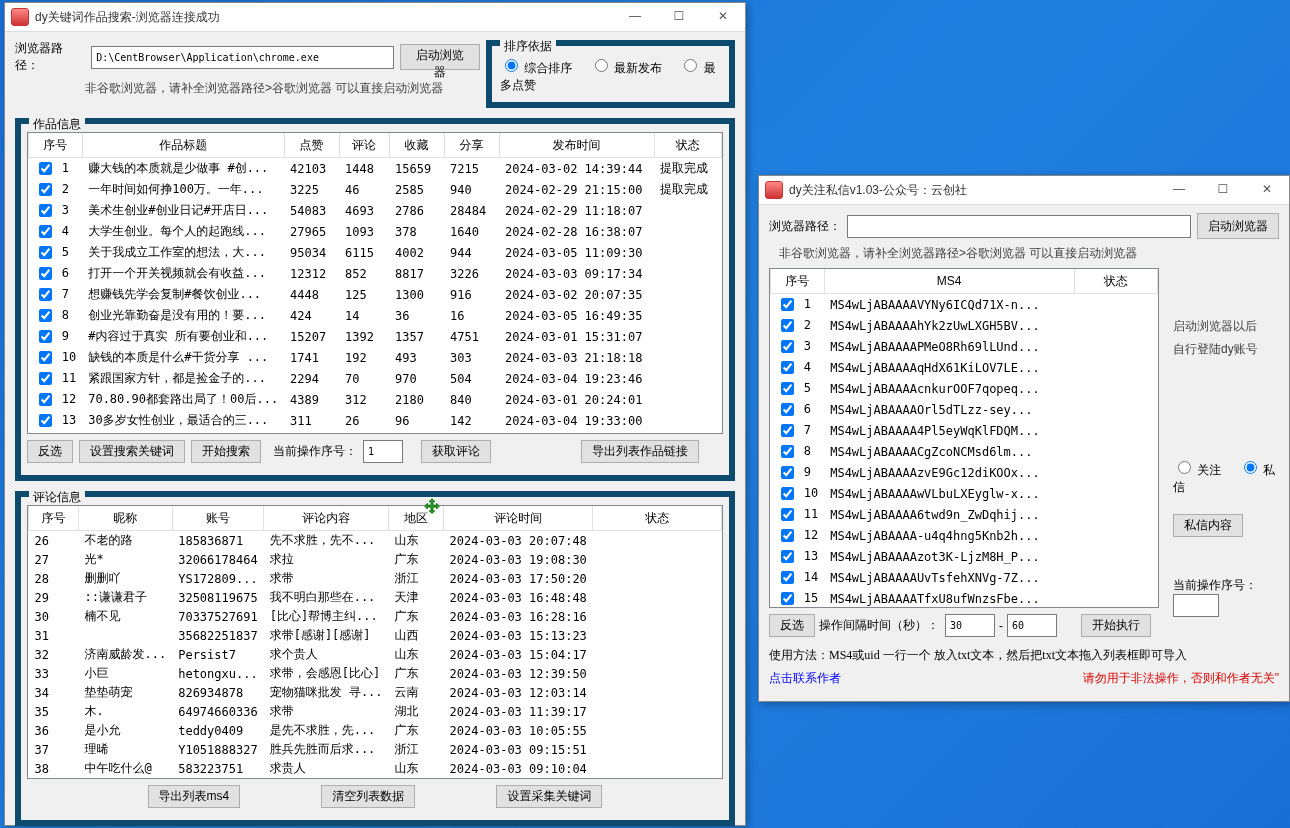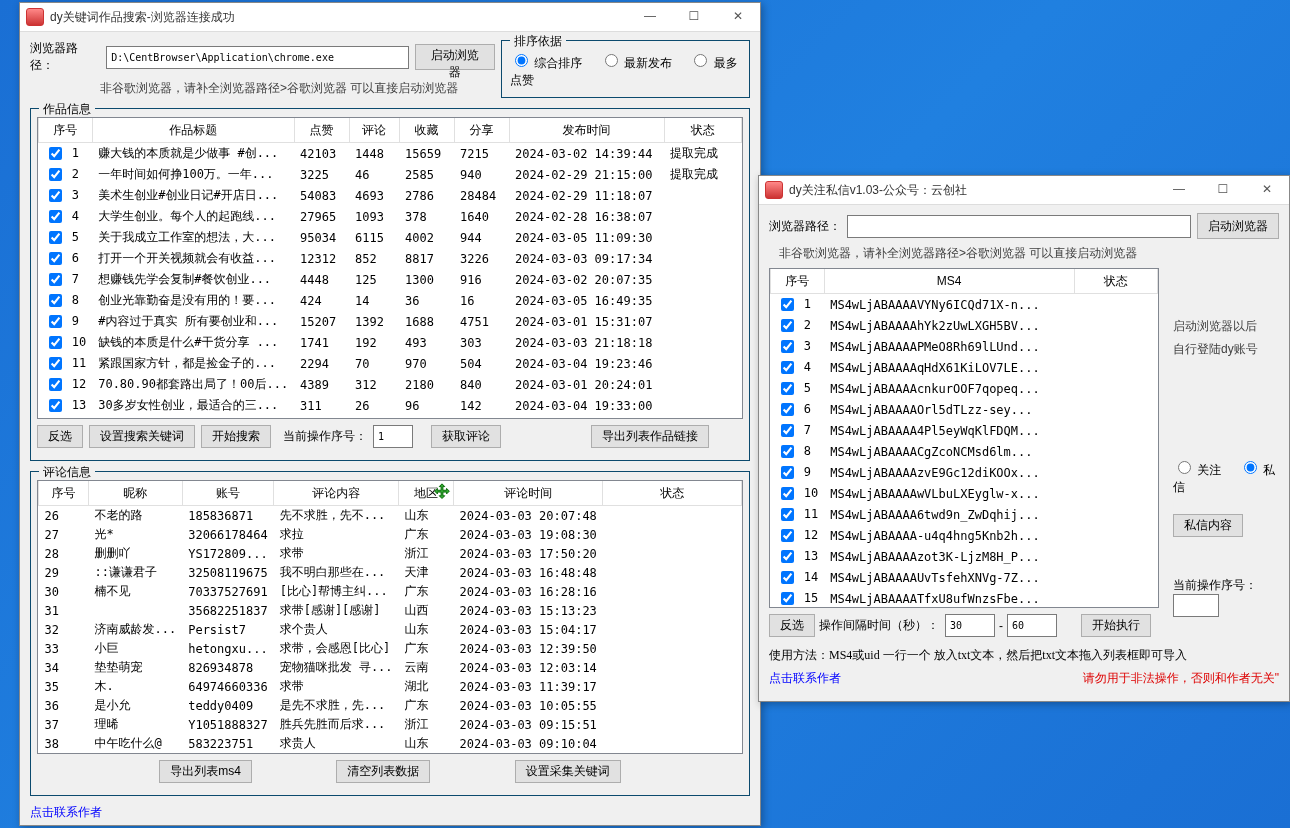--- a/index.html
+++ b/index.html
@@ -1,30 +1,30 @@
 <!DOCTYPE html>
 <html><head>
 <meta charset="utf-8">
 <style>
 html,body{margin:0;padding:0;height:100%;width:1290px;font-family:"Microsoft YaHei","SimSun",sans-serif;font-size:12px;background:#1e73d8;overflow:hidden}
 .desktop{position:relative;width:1290px;height:828px;background:linear-gradient(135deg,#1a6fd4 0%,#2080e0 50%,#1a6fd4 100%)}
 .win{position:absolute;background:#f0f0f0;border:1px solid #888;box-shadow:2px 2px 8px rgba(0,0,0,.3)}
-.win1{left:19px;top:2px;width:740px;height:822px}
+.win1{left:4px;top:2px;width:740px;height:822px}
 .win2{left:758px;top:175px;width:530px;height:525px}
 .titlebar{height:28px;line-height:28px;background:#fff;border-bottom:1px solid #ddd;display:flex;align-items:center}
 .tb-icon{width:16px;height:16px;margin:0 6px;display:inline-block;border:1px solid #c33;border-radius:3px;background:linear-gradient(#f88,#c33)}
 .tb-title{flex:1;font-size:12px;color:#333}
 .tb-btns{display:flex}
 .tb-btn{width:44px;height:28px;text-align:center;line-height:26px;color:#555;cursor:pointer}
 .body{padding:8px 10px 16px;position:relative}
 .row{display:flex;align-items:center;margin-bottom:6px}
 .lbl{margin-right:6px}
 input.txt{border:1px solid #7a7a7a;background:#fff;height:21px;padding:0 4px;font-family:Consolas,monospace;font-size:10px}
 .btn{border:1px solid #adadad;background:#e1e1e1;padding:2px 10px;height:23px;cursor:pointer;font-size:12px}
-.grp{border:1px solid #0c4a6e;margin-top:4px;padding:8px 6px 6px;position:relative}
+.grp{border:6px solid #0c4a6e;margin-top:4px;padding:8px 6px 6px;position:relative}
 .grp-title{position:absolute;top:-8px;left:8px;background:#f0f0f0;padding:0 4px;font-size:12px}
 .radio{margin-right:14px}
 .red{color:#404040}
 .blue{color:#00f;cursor:pointer}
 .tbl-wrap{background:#fff;border:1px solid #828790;overflow:hidden;position:relative}
 .tbl{width:100%;border-collapse:collapse;font-size:12px}
 .tbl th{background:#fff;border:1px solid #e0e0e0;border-top:none;font-weight:normal;text-align:center;padding:2px 6px;height:20px;position:sticky;top:0}
 .tbl td{padding:1px 6px;white-space:nowrap;overflow:hidden;text-overflow:ellipsis;font-family:"SimSun",monospace;height:17px}
 .chk{width:13px;height:13px;vertical-align:middle}
 .scroll-y{overflow-y:scroll}
@@ -170,21 +170,21 @@
                   <td>36</td>
                   <td>16</td>
                   <td>2024-03-05 16:49:35</td>
                   <td></td>
                 </tr>
                 <tr>
                   <td><input type="checkbox" class="chk" checked="" style=""> 9</td>
                   <td>#内容过于真实 所有要创业和...</td>
                   <td>15207</td>
                   <td>1392</td>
-                  <td>1688</td>
+                  <td>1357</td>
                   <td>4751</td>
                   <td>2024-03-01 15:31:07</td>
                   <td></td>
                 </tr>
                 <tr>
                   <td><input type="checkbox" class="chk" checked="" style=""> 10</td>
                   <td>缺钱的本质是什么#干货分享 ...</td>
                   <td>1741</td>
                   <td>192</td>
                   <td>493</td>

